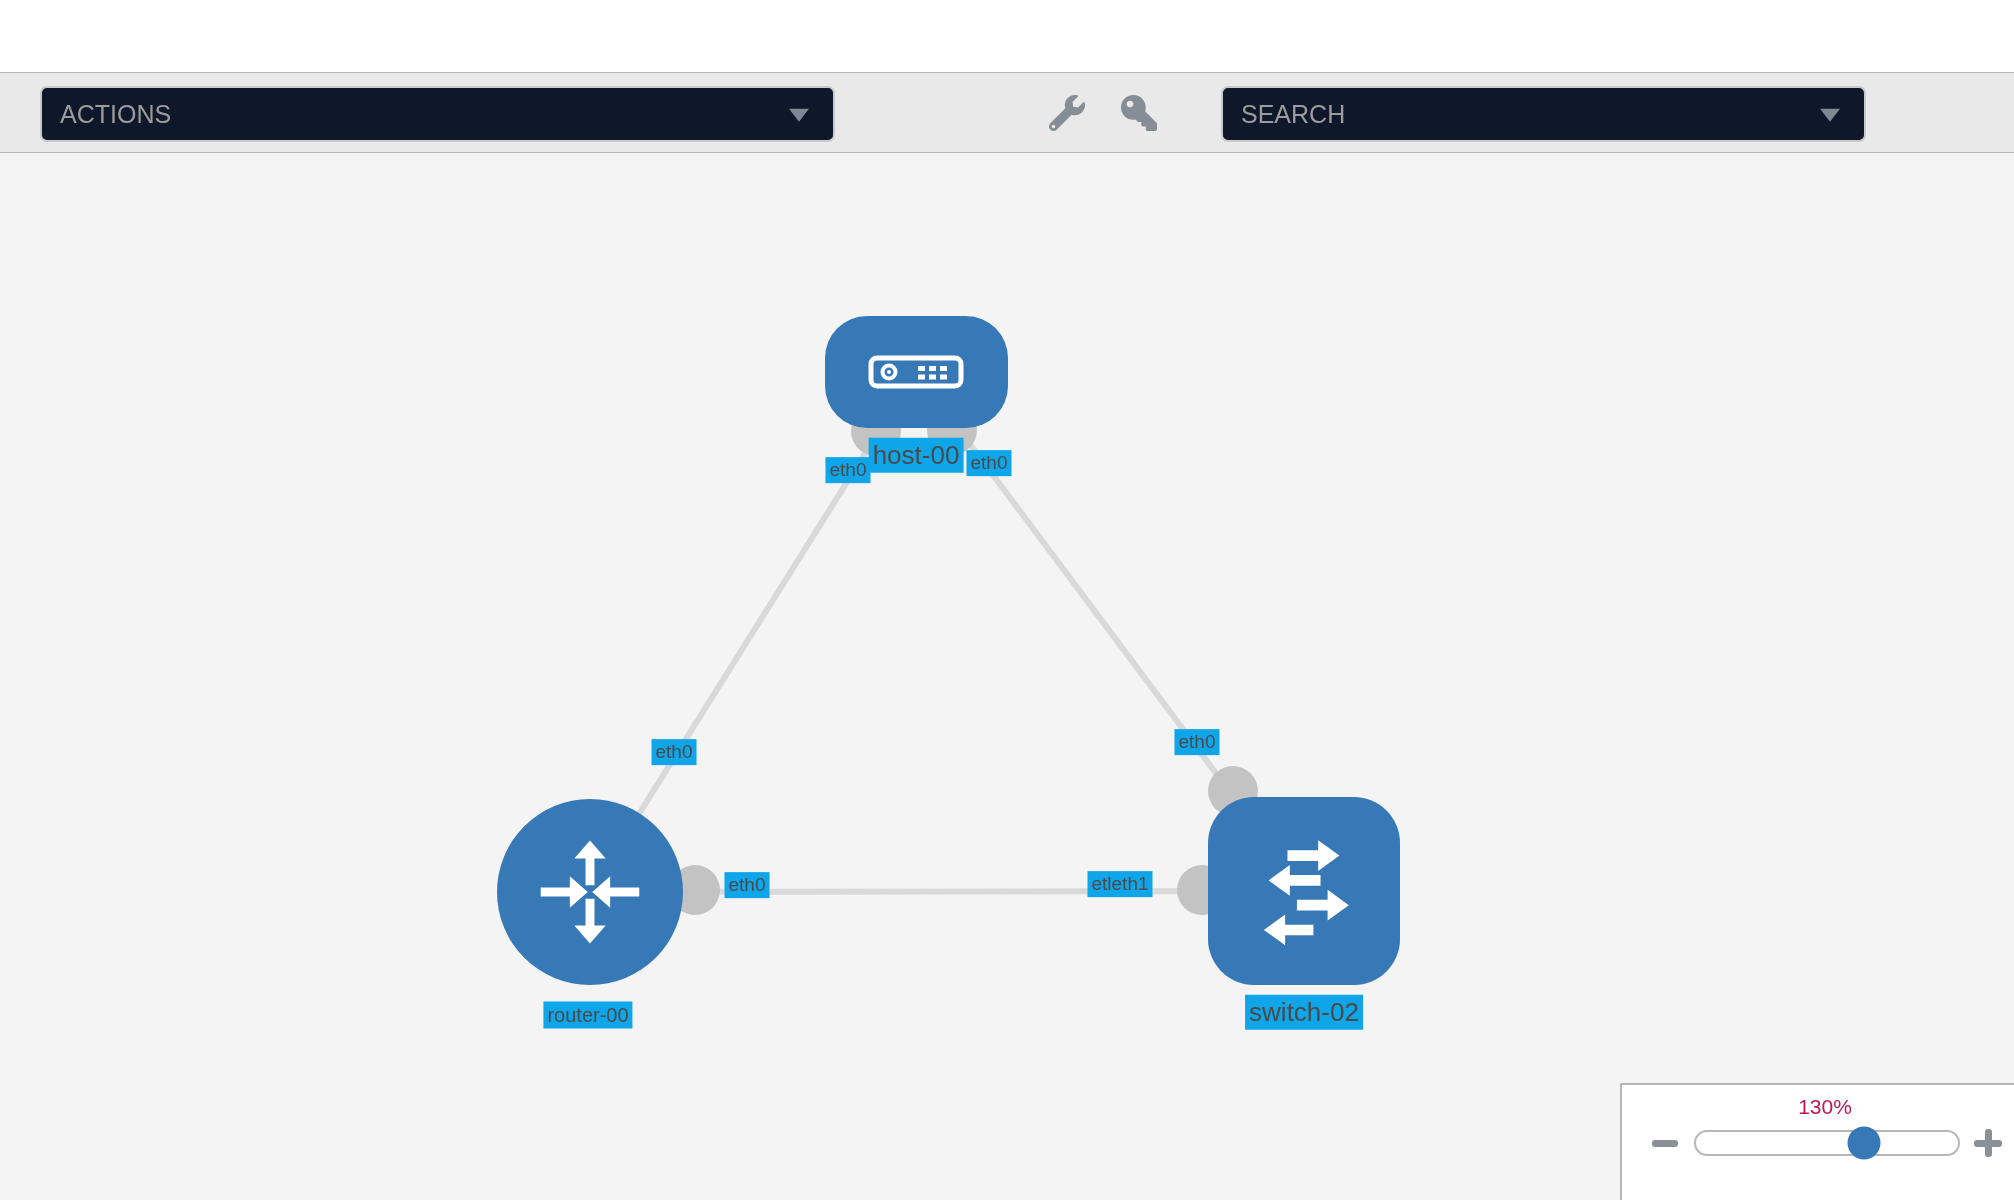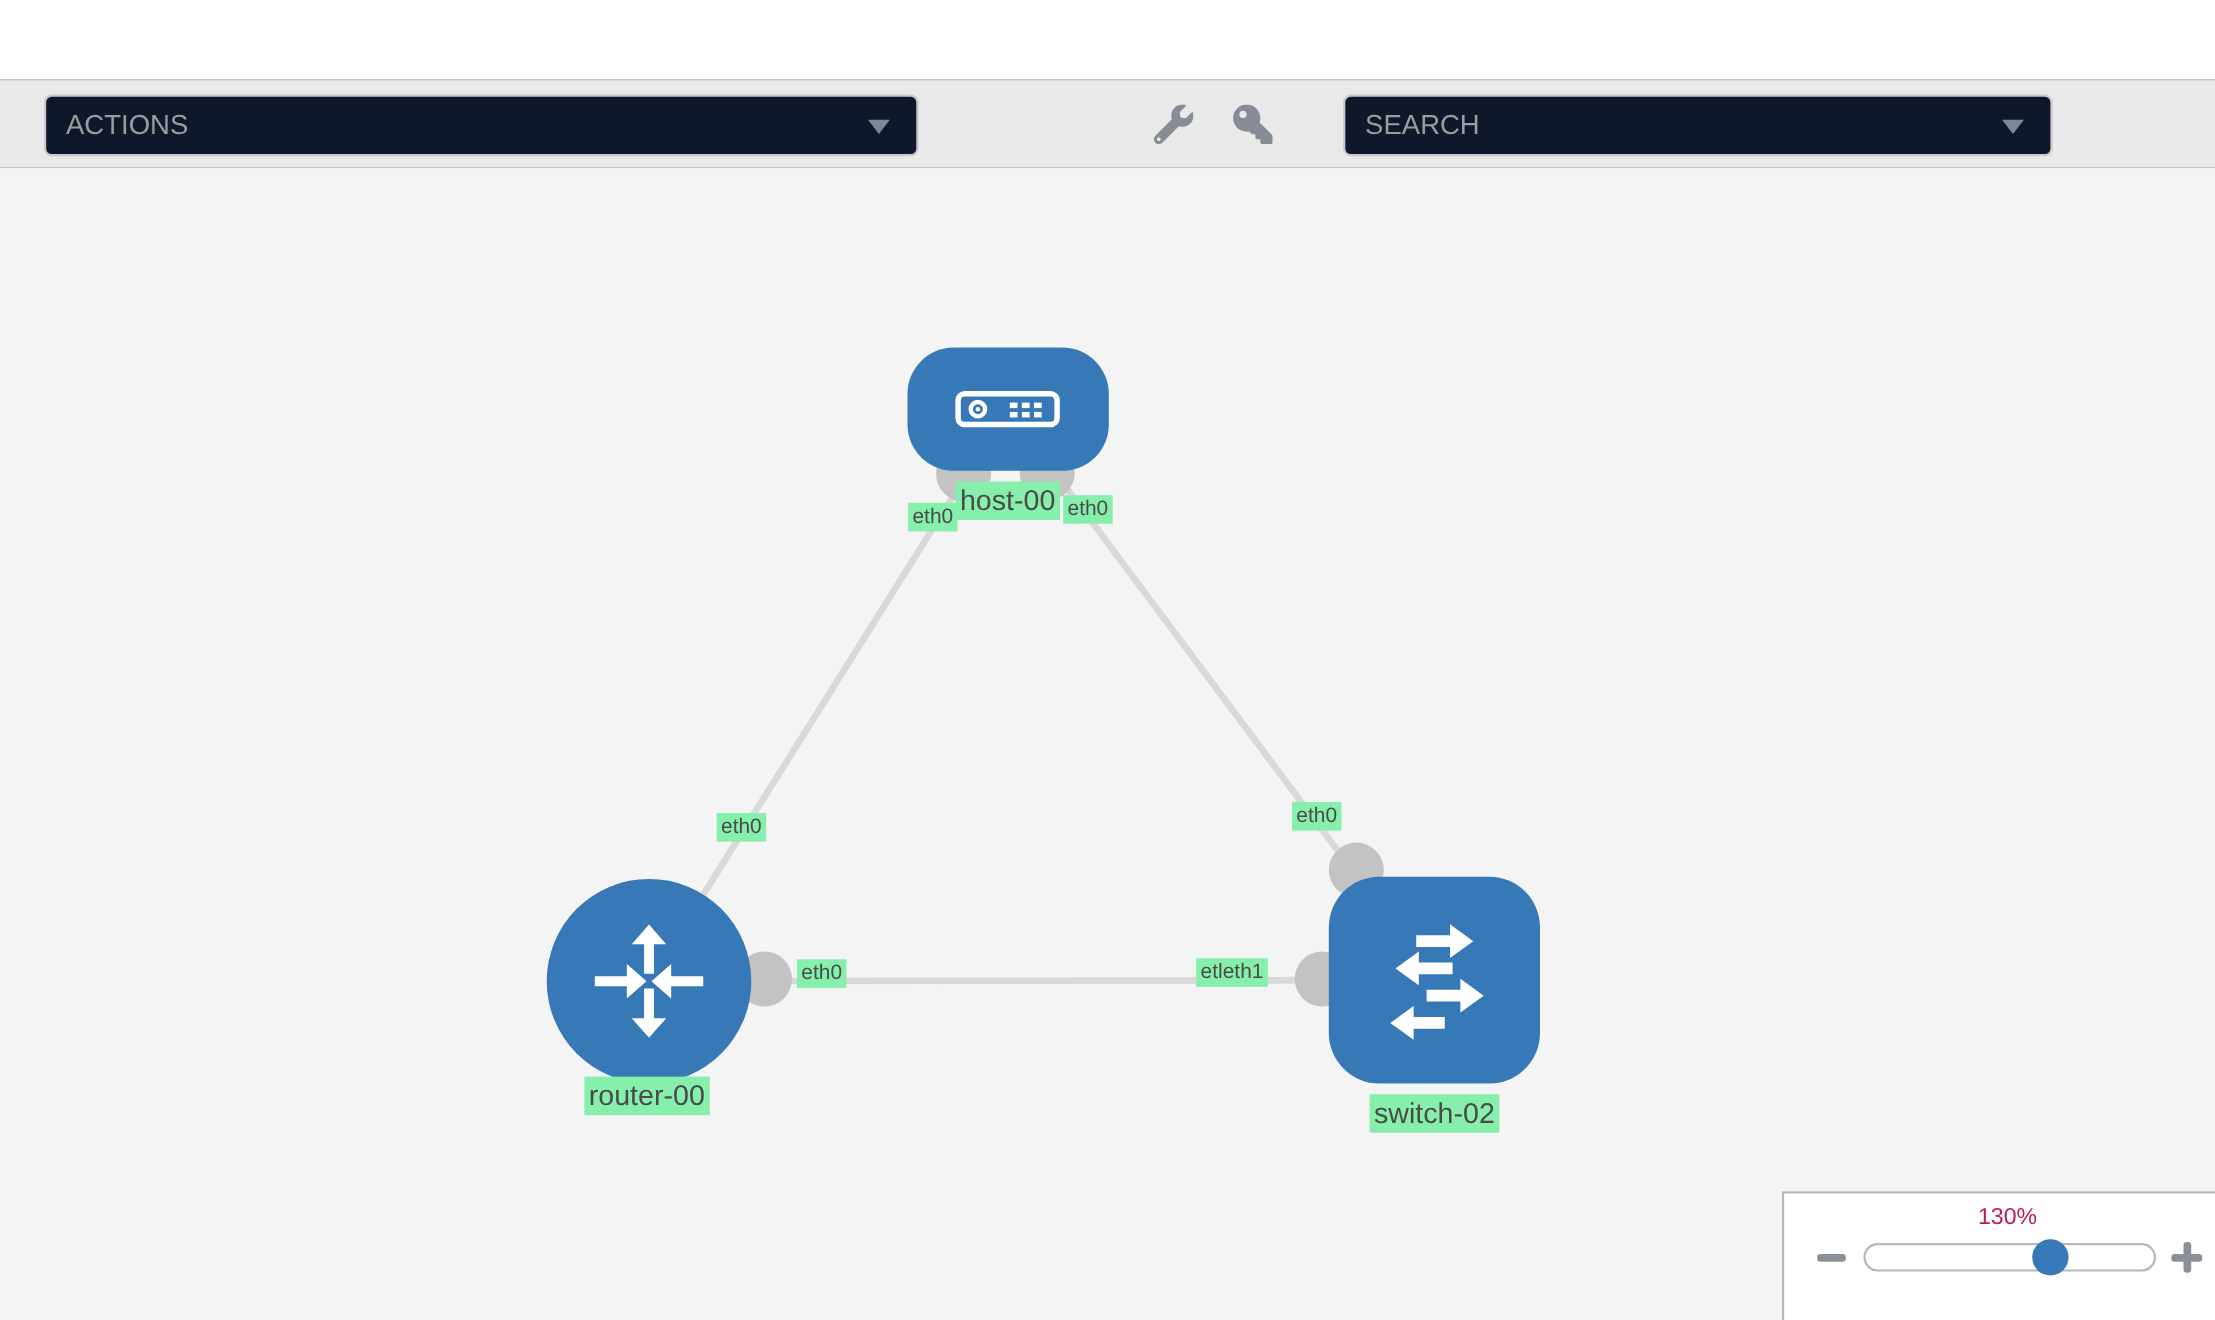--- a/index.html
+++ b/index.html
@@ -49,21 +49,21 @@
   .canvas{
     position:absolute;left:0;top:153px;width:2014px;height:1047px;background:#f4f4f4;overflow:hidden;
   }
   #links-svg{position:absolute;left:0;top:0;}
   .node{
     position:absolute;background:#3779b6;display:flex;align-items:center;justify-content:center;
     cursor:pointer;
   }
   .node svg{fill:#ffffff;}
   .dlabel{
-    position:absolute;transform:translate(-50%,-50%);background:#86efac;color:#4a4a4a;
+    position:absolute;transform:translate(-50%,-50%);background:#0ea5e9;color:#4a4a4a;
     padding:1px 4px;white-space:nowrap;line-height:1.25;
   }
 
   
   .zoom-panel{
     position:absolute;left:1620px;top:930px;width:404px;height:130px;background:#ffffff;
     border:2px solid #b7b7b7;box-sizing:border-box;
   }
   .zoom-value{
     position:absolute;left:203px;top:10px;transform:translateX(-50%);
@@ -167,21 +167,21 @@
     </div>
 
     <div id="labels-layer">
         <div class="dlabel" style="left: 916px; top: 302px; font-size: 26px;">host-00</div>
         <div class="dlabel" style="left: 848px; top: 317px; font-size: 19px;">eth0</div>
         <div class="dlabel" style="left: 989px; top: 310px; font-size: 19px;">eth0</div>
         <div class="dlabel" style="left: 674px; top: 599px; font-size: 19px;">eth0</div>
         <div class="dlabel" style="left: 1197px; top: 589px; font-size: 19px;">eth0</div>
         <div class="dlabel" style="left: 747px; top: 732px; font-size: 19px;">eth0</div>
         <div class="dlabel" style="left: 1120px; top: 731px; font-size: 19px;">etleth1</div>
-        <div class="dlabel" style="left: 588px; top: 843px; font-size: 26px;">router-00</div>
+        <div class="dlabel" style="left: 588px; top: 862px; font-size: 20px;">router-00</div>
         <div class="dlabel" style="left: 1304px; top: 859px; font-size: 26px;">switch-02</div>
       </div>
 
     <div class="zoom-panel">
       <div class="zoom-value">130%</div>
       <div class="zoom-minus"></div>
       <div class="zoom-track">
         <div class="zoom-thumb" id="zoom-thumb" style="left: 64%;"></div>
       </div>
       <div class="zoom-plus"></div>

